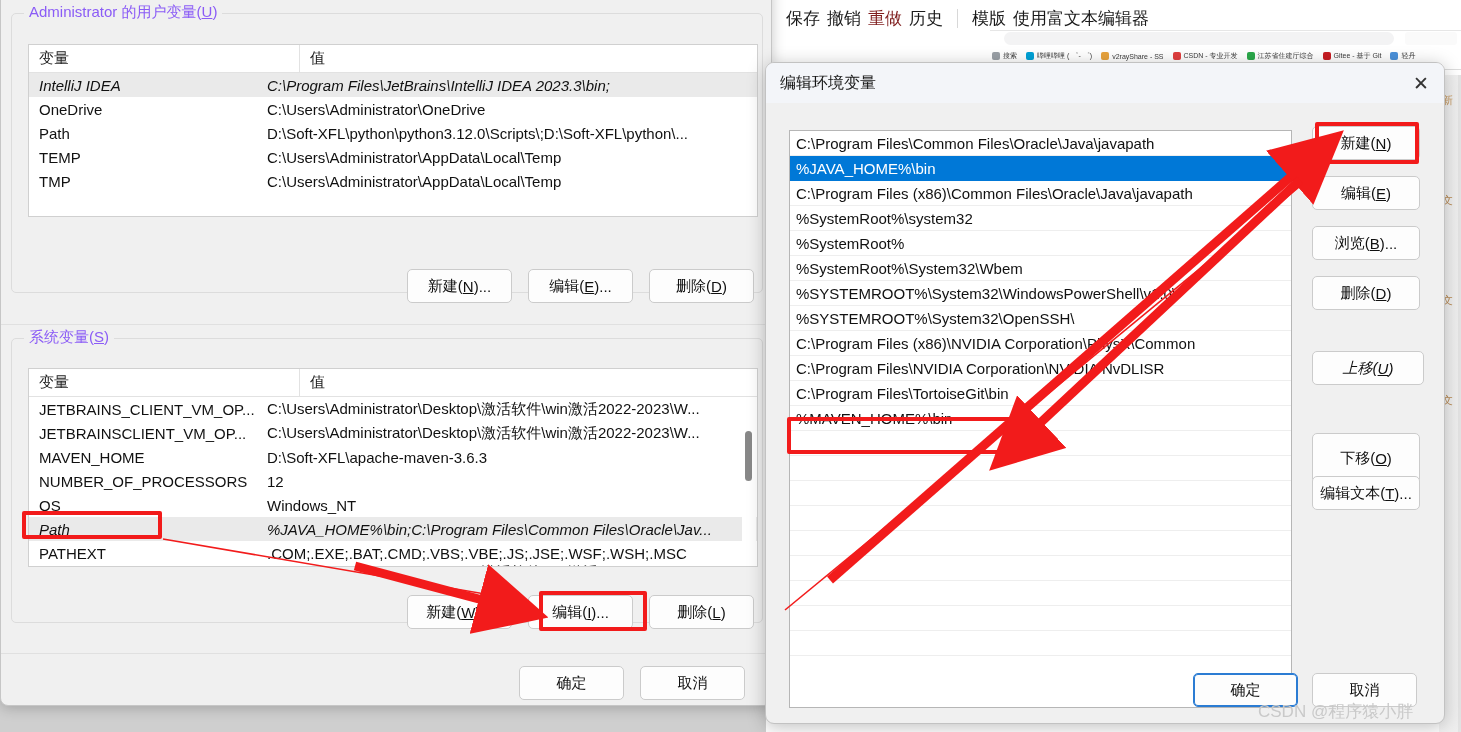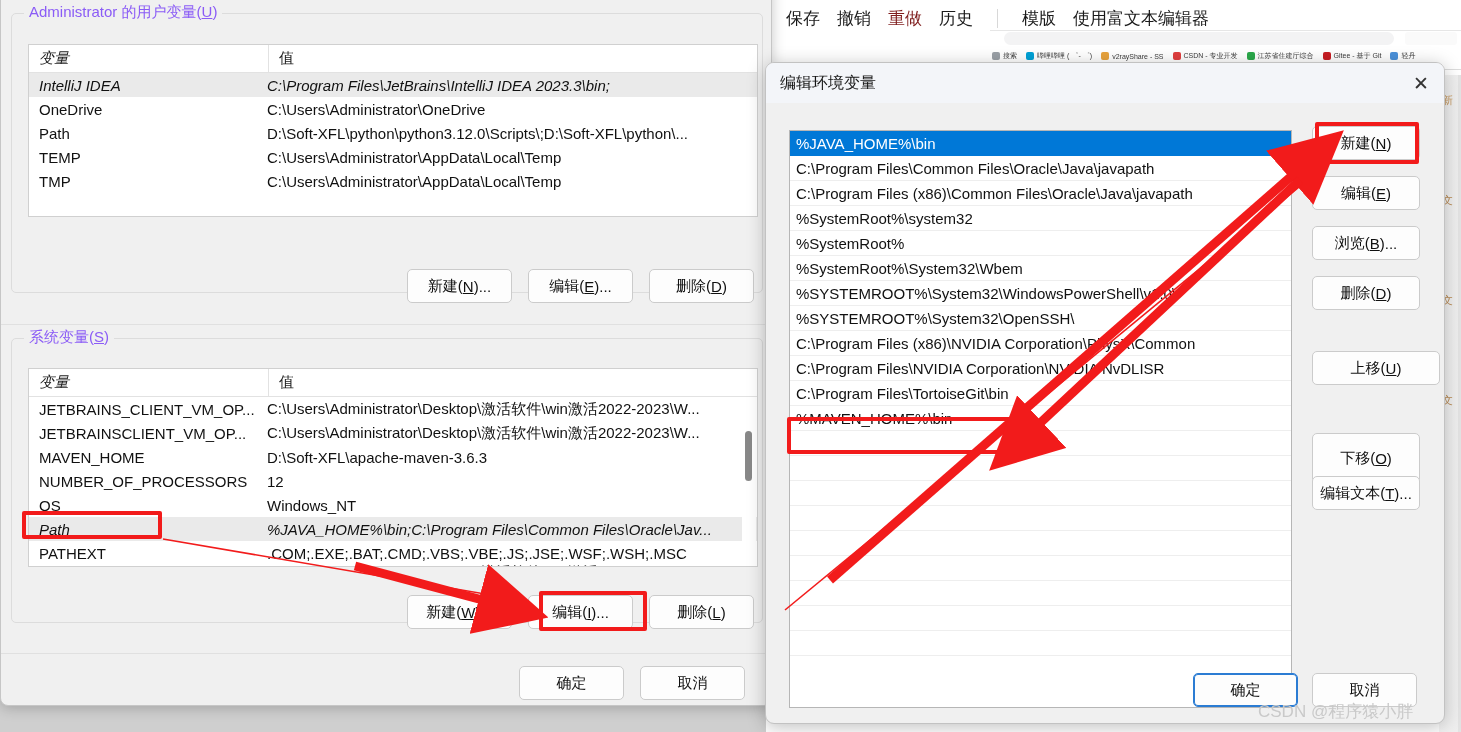--- a/index.html
+++ b/index.html
@@ -13,21 +13,21 @@
   #root { position: relative; width: 1461px; height: 732px; }
 
   
   .bg-window {
     position: absolute; left: 766px; top: 0; width: 695px; height: 732px;
     background: #ffffff;
   }
   .bg-toolbar {
     position: absolute; left: 0; top: 0; width: 695px; height: 36px;
     background: #ffffff;
-    display: flex; align-items: center; padding-left: 20px; gap: 17px;
+    display: flex; align-items: center; padding-left: 20px; gap: 7px;
     font-size: 17px; color: #1a1a1a;
   }
   .bg-toolbar .tb-item { white-space: nowrap; }
   .bg-toolbar .tb-item.dim { color: #7f1d1d; }
   .bg-toolbar .tb-sep {
     width: 1px; height: 19px; background: #d8d8d8; margin: 0 7px;
   }
   
   .bg-inner-shot {
     position: absolute; left: 224px; top: 30px; width: 471px; height: 40px;
@@ -92,21 +92,21 @@
     background: #ffffff;
     border: 1px solid #d0d0d0;
     overflow: hidden;
   }
   .vt-head {
     display: flex; height: 28px; align-items: center;
     border-bottom: 1px solid #e2e2e2;
     background: #ffffff;
     font-size: 15px; color: #1b1b1b;
   }
-  .vt-head .c1 { width: 240px; padding-left: 10px; border-right: 1px solid #e2e2e2; height: 100%; display:flex; align-items:center;font-style:italic; }
+  .vt-head .c1 { width: 271px; padding-left: 10px; border-right: 1px solid #e2e2e2; height: 100%; display:flex; align-items:center; }
   .vt-head .c2 { padding-left: 10px; }
   .vt-row {
     display: flex; height: 24px; align-items: center;
     font-size: 15px; color: #111; white-space: nowrap;
   }
   .vt-row.sel { background: #eaeaea; font-style: italic; }
   .vt-row .c1 { width: 228px; padding-left: 10px; overflow: hidden; text-overflow: ellipsis; }
   .vt-row .c2 { padding-left: 10px; overflow: hidden; text-overflow: ellipsis; flex: 1; }
   .vt-row.clip { height: 14px; overflow: hidden; color: #222; opacity: .85; }
 
@@ -379,22 +379,22 @@
   </div>
 
   <div class="editdlg">
     <div class="dlg-title">
       <span class="t">编辑环境变量</span>
       <span class="dlg-close">✕</span>
     </div>
 
     <div class="pathlist">
       <div id="path-rows">
+          <div class="pl-row">C:\Program Files\Common Files\Oracle\Java\javapath</div>
           <div class="pl-row sel">%JAVA_HOME%\bin</div>
-          <div class="pl-row">C:\Program Files\Common Files\Oracle\Java\javapath</div>
           <div class="pl-row">C:\Program Files (x86)\Common Files\Oracle\Java\javapath</div>
           <div class="pl-row">%SystemRoot%\system32</div>
           <div class="pl-row">%SystemRoot%</div>
           <div class="pl-row">%SystemRoot%\System32\Wbem</div>
           <div class="pl-row">%SYSTEMROOT%\System32\WindowsPowerShell\v1.0\</div>
           <div class="pl-row">%SYSTEMROOT%\System32\OpenSSH\</div>
           <div class="pl-row">C:\Program Files (x86)\NVIDIA Corporation\PhysX\Common</div>
           <div class="pl-row">C:\Program Files\NVIDIA Corporation\NVIDIA NvDLISR</div>
           <div class="pl-row">C:\Program Files\TortoiseGit\bin</div>
           <div class="pl-row">%MAVEN_HOME%\bin</div>
@@ -423,21 +423,21 @@
     <div class="btn" style="left:546px; top:163px; width:108px; height:34px;">
         <span>浏览(</span>
         <span class="u">B</span>
         <span>)...</span>
       </div>
     <div class="btn" style="left:546px; top:213px; width:108px; height:34px;">
         <span>删除(</span>
         <span class="u">D</span>
         <span>)</span>
       </div>
-    <div class="btn" style="left:546px; top:288px; width:128px; height:34px;">
+    <div class="btn" style="left:546px; top:288px; width:112px; height:34px;font-style:italic;">
         <span>上移(</span>
         <span class="u">U</span>
         <span>)</span>
       </div>
     <div class="btn" style="left:546px; top:338px; width:108px; height:50px;margin-top:32px;">
         <span>下移(</span>
         <span class="u">O</span>
         <span>)</span>
       </div>
     <div class="btn" style="left:546px; top:413px; width:108px; height:34px;">

